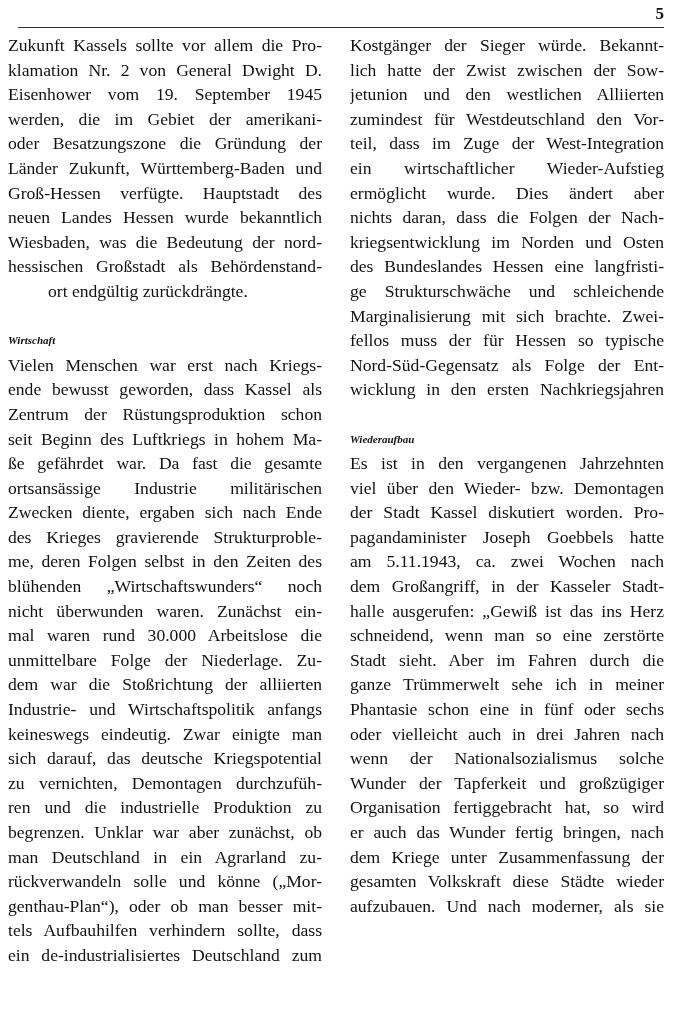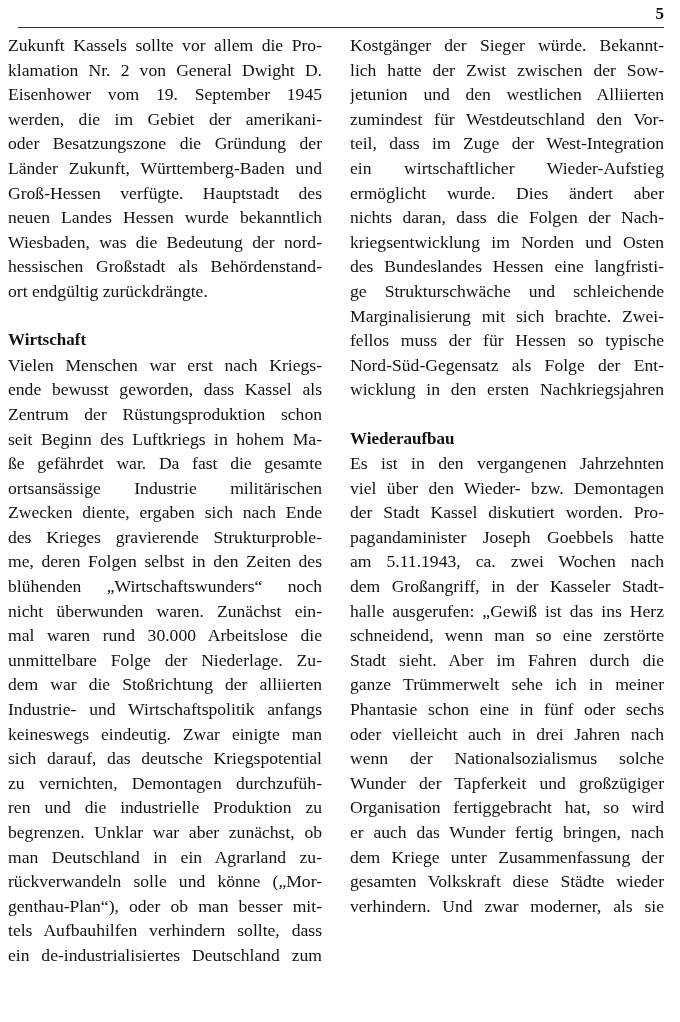--- a/index.html
+++ b/index.html
@@ -5,23 +5,23 @@
     html, body { margin: 0; padding: 0; background: #ffffff; }
     body { width: 680px; height: 1022px; position: relative; overflow: hidden;
            font-family: "Liberation Serif", serif; color: #111111; }
     .page-number { position: absolute; right: 16px; top: 4px; font-weight: bold; font-size: 17px; }
     .rule { position: absolute; left: 18px; right: 16px; top: 27px; height: 0; border-top: 1px solid #333; }
     .col { position: absolute; top: 33px; width: 314px; }
     .col.left { left: 8px; }
     .col.right { left: 350px; width: 314px; }
     .line { font-size: 17.6px; line-height: 24.6px; height: 24.6px; white-space: nowrap;
             text-align: justify; text-align-last: justify; overflow: hidden; }
-    .line.last { text-align-last: left; }
+    .line.last { text-align-last: left; margin-left: 40px; }
     .blank { height: 24.6px; }
-    .heading { font-weight: bold; font-size: 17px; line-height: 24.6px; height: 24.6px; }
+    .heading { font-weight: bold; font-size: 11px; line-height: 24.6px; height: 24.6px; font-style: italic; }
   </style>
 </head>
 <body>
 
 <div class="page-number">5</div>
 <div class="rule"></div>
 
 <div class="col left">
   <div id="l-p1">
       <div class="line">Zukunft Kassels sollte vor allem die Pro-</div>
@@ -99,15 +99,15 @@
       <div class="line">Stadt sieht. Aber im Fahren durch die</div>
       <div class="line">ganze Trümmerwelt sehe ich in meiner</div>
       <div class="line">Phantasie schon eine in fünf oder sechs</div>
       <div class="line">oder vielleicht auch in drei Jahren nach</div>
       <div class="line">wenn der Nationalsozialismus solche</div>
       <div class="line">Wunder der Tapferkeit und großzügiger</div>
       <div class="line">Organisation fertiggebracht hat, so wird</div>
       <div class="line">er auch das Wunder fertig bringen, nach</div>
       <div class="line">dem Kriege unter Zusammenfassung der</div>
       <div class="line">gesamten Volkskraft diese Städte wieder</div>
-      <div class="line">verhindern. Und zwar moderner, als sie</div>
+      <div class="line">aufzubauen. Und nach moderner, als sie</div>
     </div>
 </div>
 
 </body></html>

